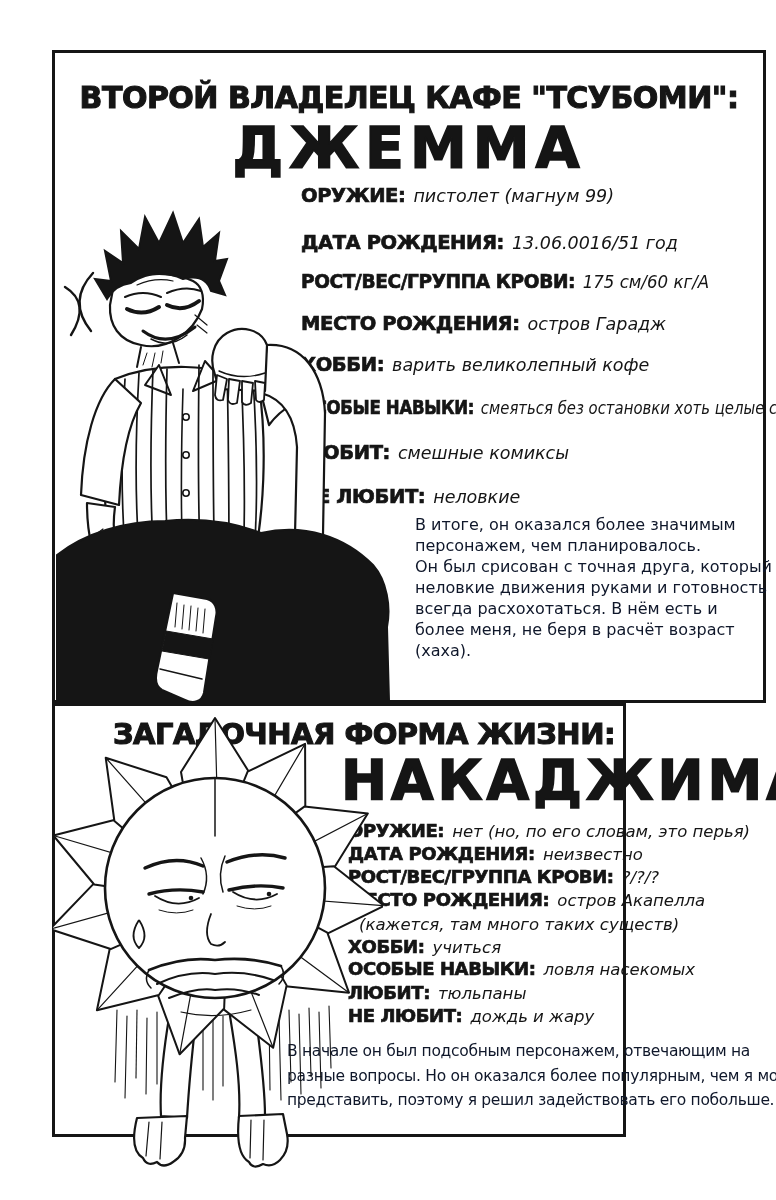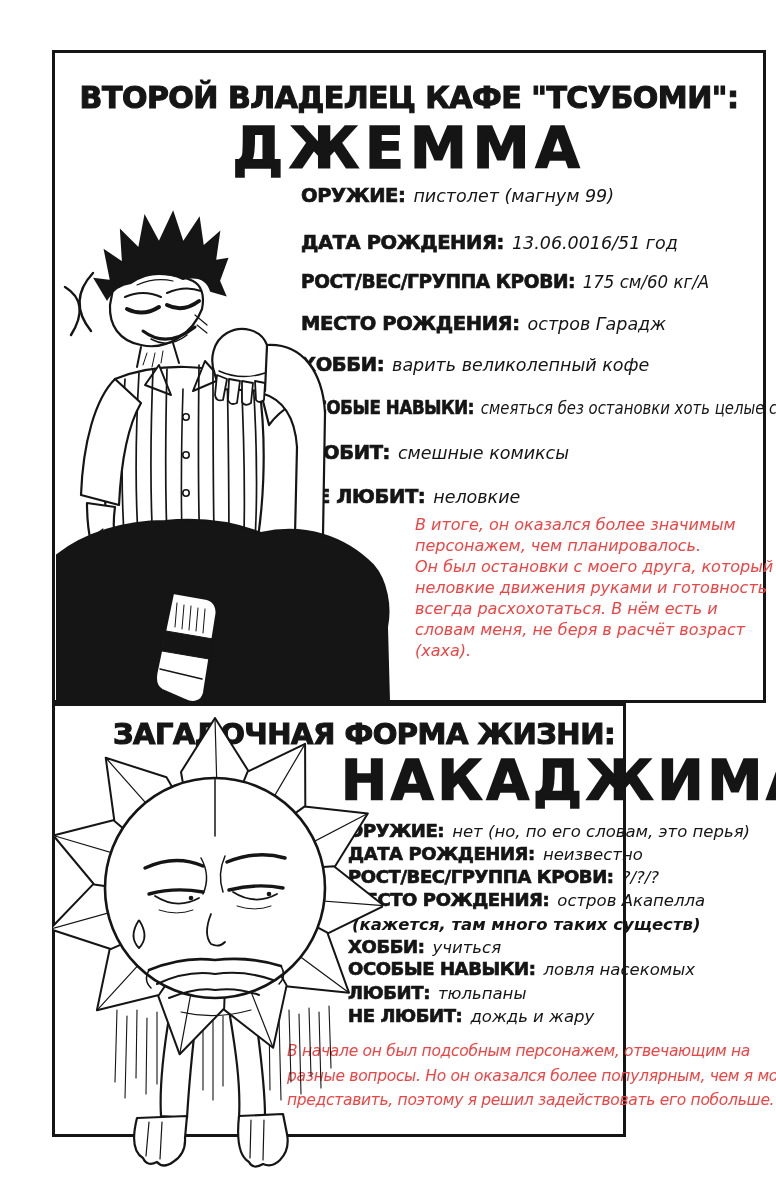--- a/index.html
+++ b/index.html
@@ -29,23 +29,23 @@
 
   .row{position:absolute;white-space:nowrap;transform-origin:left center;}
   #panel1 .row{left:246px;}
   #panel2 .row{left:293px;}
   .lbl{font-weight:900;font-size:19.5px;letter-spacing:-0.4px;-webkit-text-stroke:0.7px #151515;}
   .val{font-style:italic;font-size:17.5px;margin-left:8px;}
   #panel2 .lbl{font-size:18px;}
   #panel2 .val{font-size:16.5px;}
   .c85{transform:scaleX(0.85);}
   .c95{transform:scaleX(0.95);}
-  .cont .val{margin-left:4px;font-weight:bold;}
-
-  .note{position:absolute;font-style:italic;color:#ef4444;}
+  .cont .val{margin-left:11px;}
+
+  .note{position:absolute;color:#0f172a;}
   .note div{white-space:nowrap;}
   #note1{left:360px;top:461px;font-size:16px;line-height:21px;}
   #note2{left:232px;top:333px;font-size:15.5px;line-height:24.5px;letter-spacing:-0.3px;}
 
   #p2-title{position:absolute;right:8px;top:11px;font-size:29px;}
   #p2-name{position:absolute;left:286px;top:42px;font-size:55px;letter-spacing:4px;
     -webkit-text-stroke:1.6px #151515;font-weight:900;white-space:nowrap;}
 
   .illu{position:absolute;pointer-events:none;}
   #illu1{left:0px;top:150px;}
@@ -84,24 +84,24 @@
   <div class="row" style="top:388px">
     <span class="lbl">ЛЮБИТ:</span><span class="val">смешные комиксы</span>
   </div>
   <div class="row" style="top:432px">
     <span class="lbl">НЕ ЛЮБИТ:</span><span class="val">неловкие</span>
   </div>
 
   <div class="note" id="note1">
     <div>В итоге, он оказался более значимым</div>
     <div>персонажем, чем планировалось.</div>
-    <div>Он был остановки с моего друга, который</div>
+    <div>Он был срисован с точная друга, который</div>
     <div>неловкие движения руками и готовность</div>
     <div>всегда расхохотаться. В нём есть и</div>
-    <div>словам меня, не беря в расчёт возраст</div>
+    <div>более меня, не беря в расчёт возраст</div>
     <div>(хаха).</div>
   </div>
 
   <svg class="illu" id="illu1" width="345" height="500" viewBox="0 0 345 500" aria-hidden="true">
 
     <g>
       <path class="ink" stroke-width="2.4" d="M38 70 Q12 98 36 128"></path>
       <path class="ink" stroke-width="2.4" d="M10 84 Q36 100 16 132"></path>
     </g>
 

